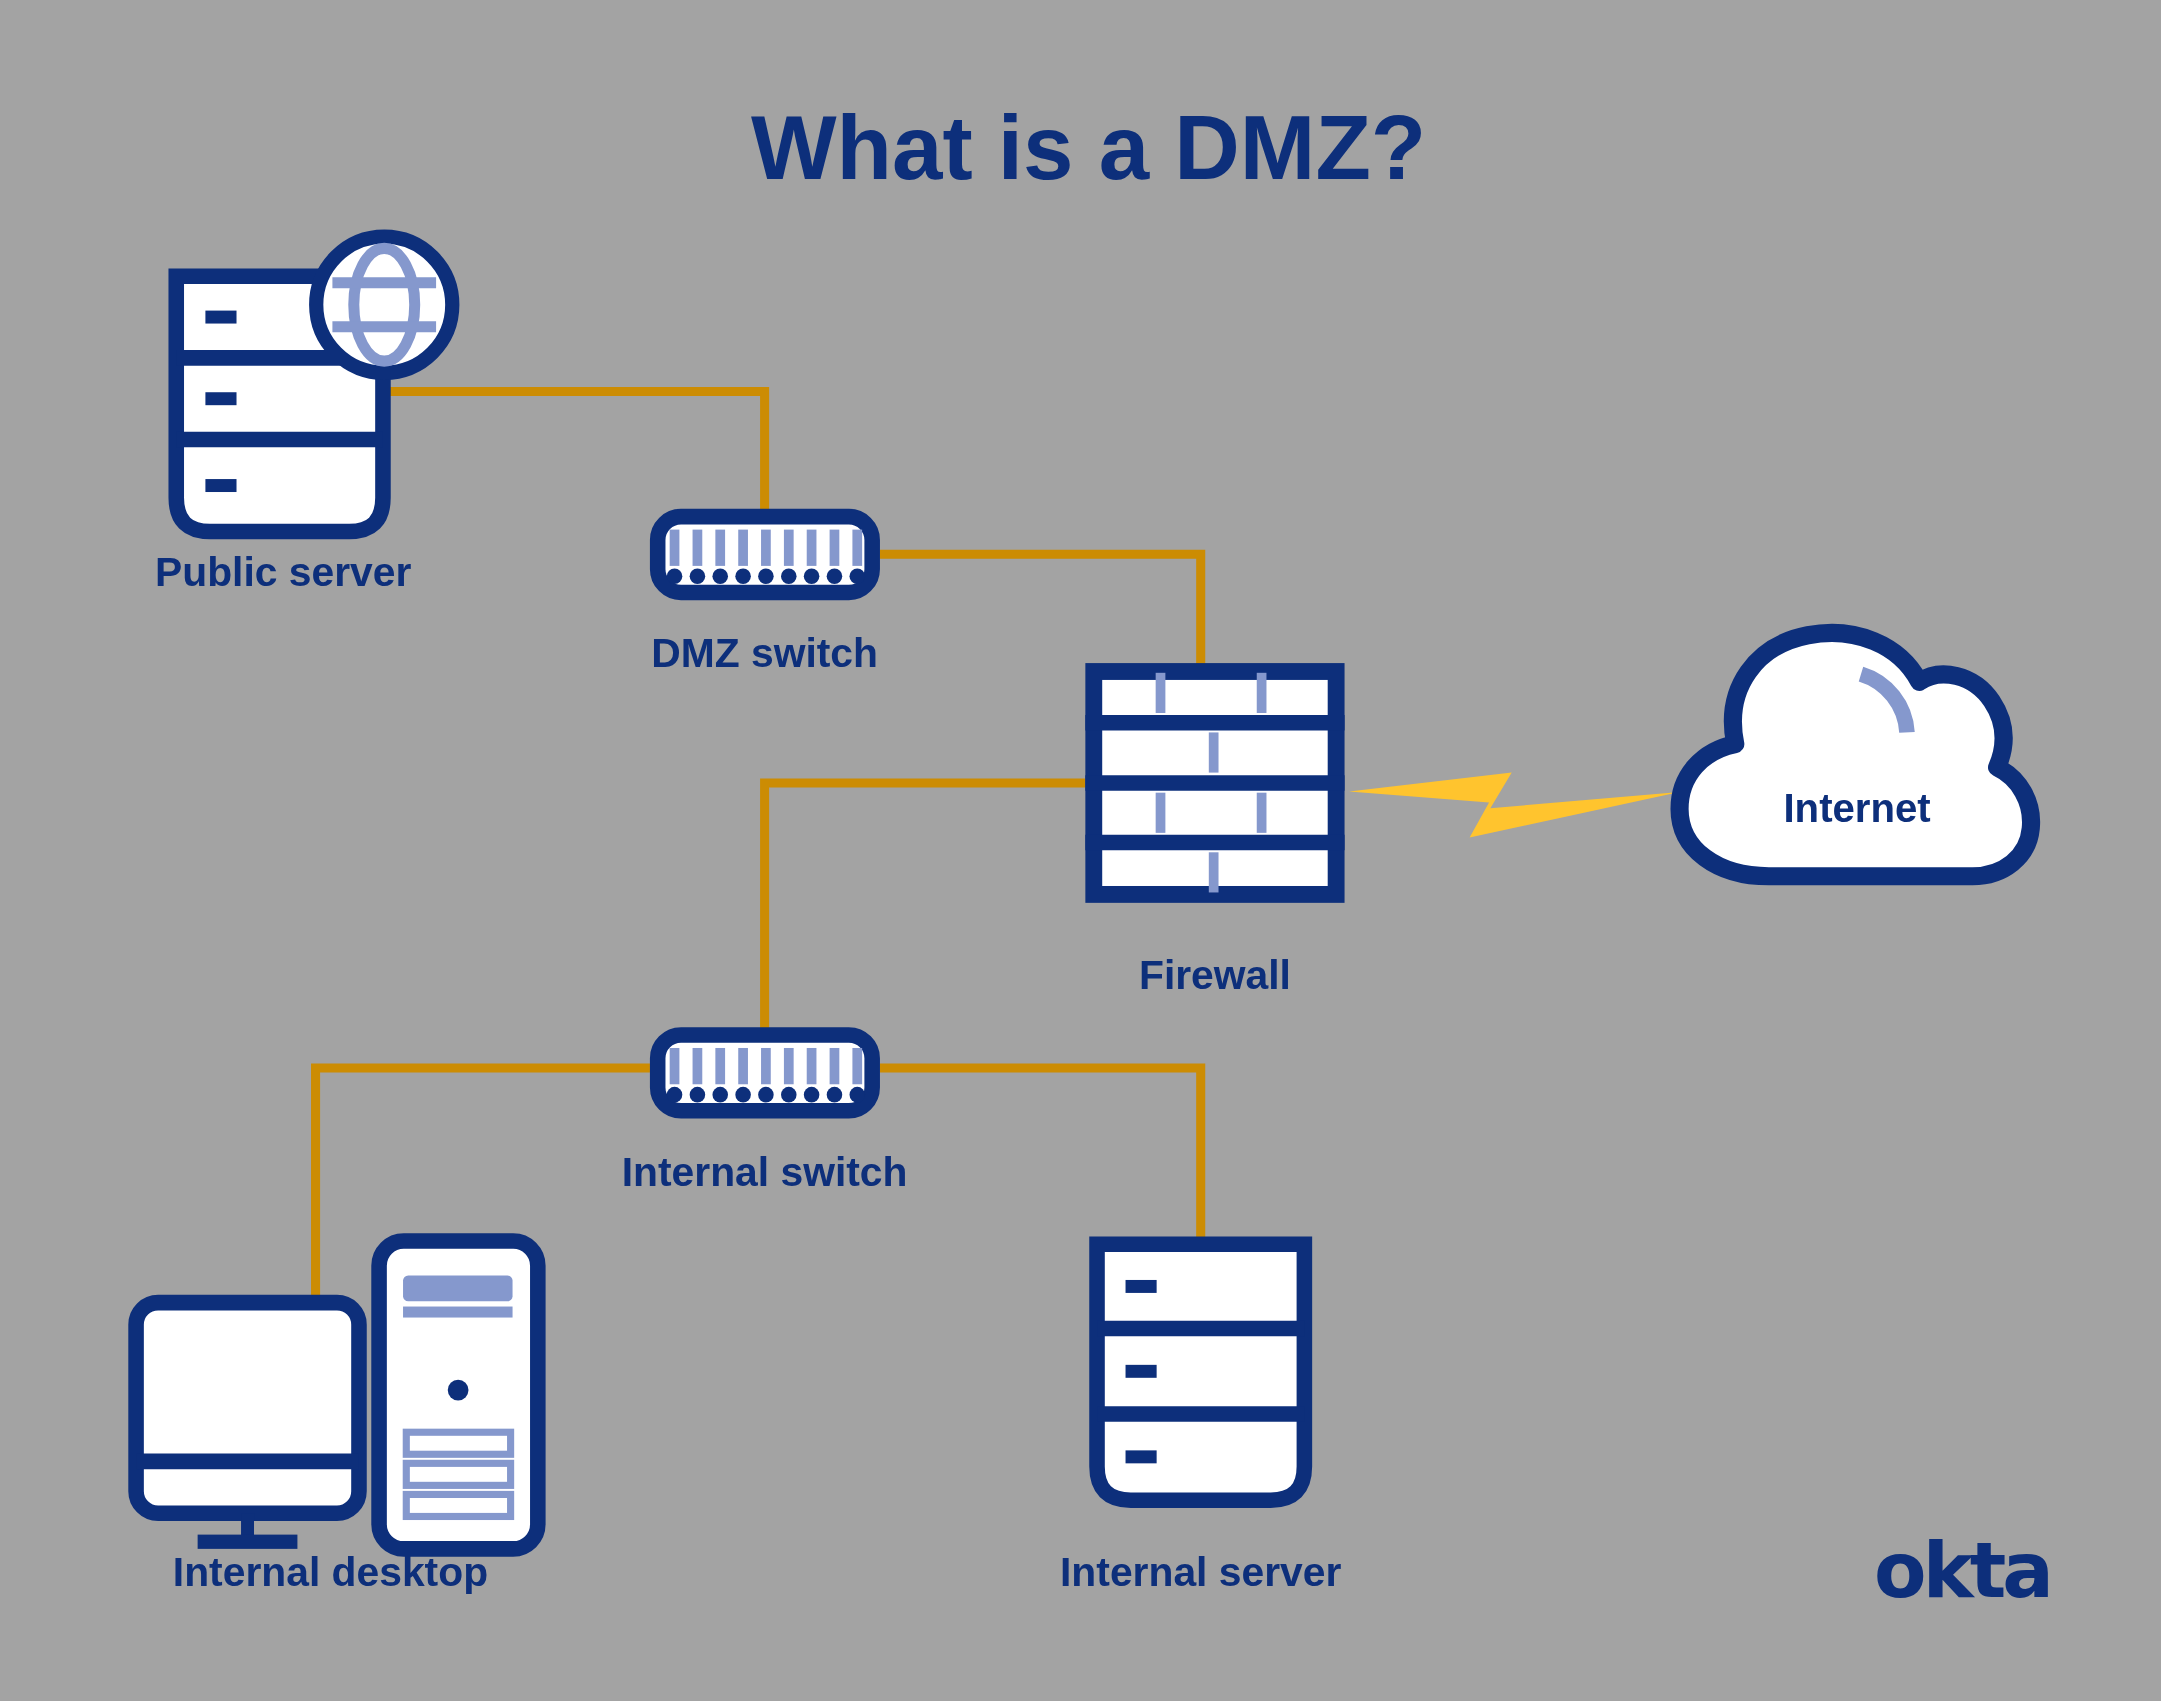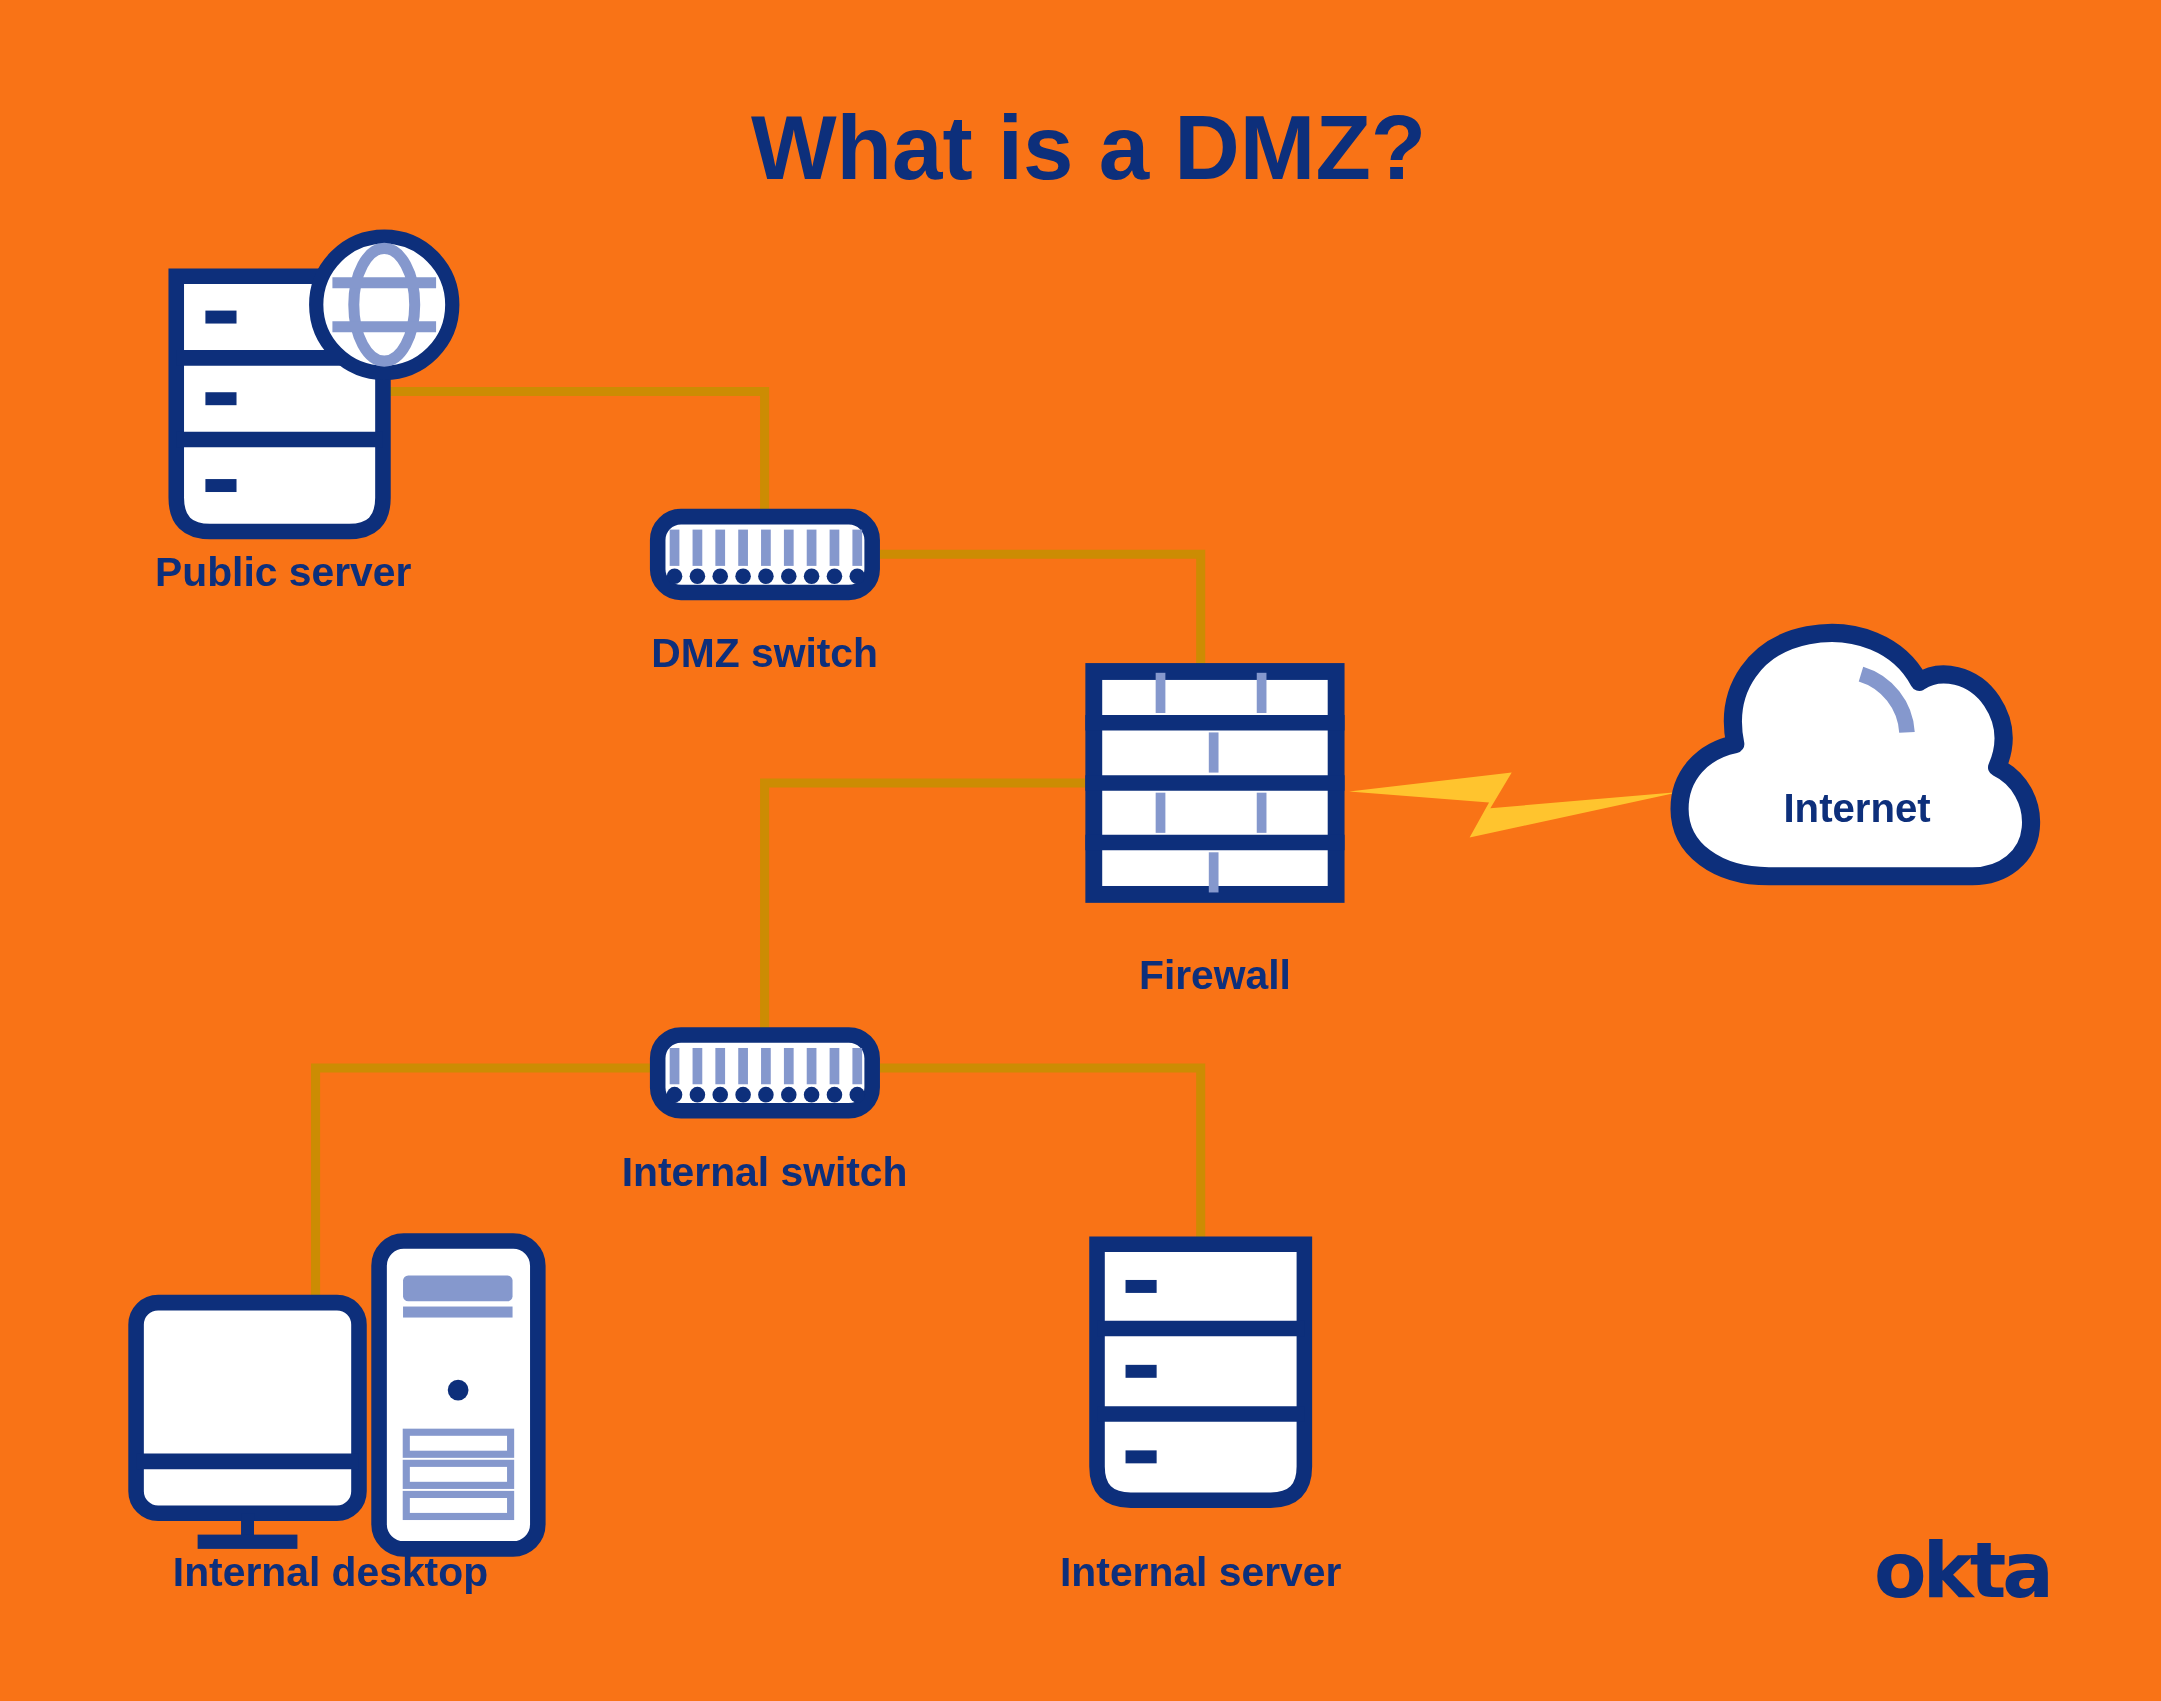--- a/index.html
+++ b/index.html
@@ -1,19 +1,19 @@
 <!DOCTYPE html>
 <html style="font-size:10.4px"><head>
 <meta charset="utf-8">
 <style>
   html,body{margin:0;padding:0;background:#ffffff;}
   .stage{
     position:relative;
     width:2161px;height:1702px;
-    background:#f97316;
+    background:#a3a3a3;
     font-family:"Liberation Sans",sans-serif;
     overflow:hidden;
   }
   svg{display:block;width:100%;height:100%;}
   .diagram-title{
     font-family:"Liberation Sans",sans-serif;
     font-weight:700;font-size:140px;fill:#0d2f7b;
   }
   .diagram-label{
     font-family:"Liberation Sans",sans-serif;

